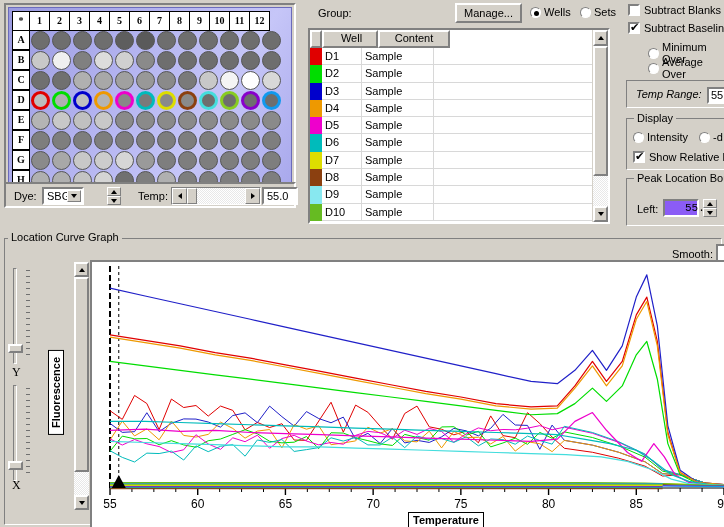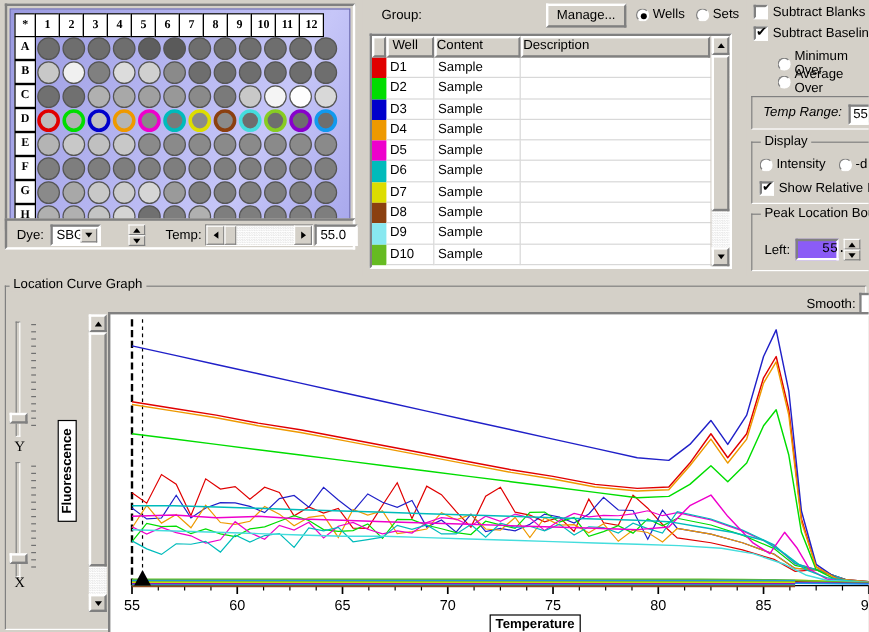--- a/index.html
+++ b/index.html
@@ -192,25 +192,25 @@
     position: absolute; left: 6px; top: 28px; width: 302px; height: 196px;
     border: 2px solid; border-color: #808080 #ffffff #ffffff #808080;
     background: #fff;
     display: flex; flex-direction: column;
     overflow: hidden;
   }
   #tbl-head { display: flex; height: 18px; flex: none; }
   #tbl-head .th {
     background: #d4d0c8;
     border: 2px solid; border-color: #ffffff #808080 #808080 #ffffff;
-    font-size: 11px; line-height: 12px; text-align: left;
+    font-size: 11px; line-height: 12px; text-align: center;
     overflow: hidden;
   }
   .c-swatch { width: 12px; }
-  .c-well { width: 40px; text-align: center; padding-left: 3px; }
+  .c-well { width: 56px; text-align: center; padding-left: 3px; }
   .c-content { width: 72px; }
   .c-desc { flex: 1; }
   #tbl-body { flex: 1; overflow: hidden; }
   .trow { display: flex; height: 17.3px; align-items: stretch; }
   .trow .sw { width: 12px; }
   .trow .cell {
     border-bottom: 1px solid #d8d8d8;
     border-right: 1px solid #d8d8d8;
     font-size: 11px; line-height: 16px; padding-left: 3px;
     overflow: hidden; white-space: nowrap;
@@ -726,21 +726,20 @@
     <div class="radio-row" style="left:278px; top:6px;">
       <span class="radio"></span>
       <span>Sets</span>
     </div>
 
     <div id="well-table">
       <div id="tbl-head">
         <div class="th c-swatch"></div>
         <div class="th c-well">Well</div>
         <div class="th c-content">Content</div>
-        <div class="th c-desc">Description</div>
         <div style="width:16px;flex:none;"></div>
       </div>
       <div id="tbl-body">
           <div class="trow">
             <div class="sw" style="background: rgb(224, 0, 0);"></div>
             <div class="cell well-c">D1</div>
             <div class="cell cont-c">Sample</div>
             <div class="cell desc-c"></div>
           </div>
           <div class="trow">

